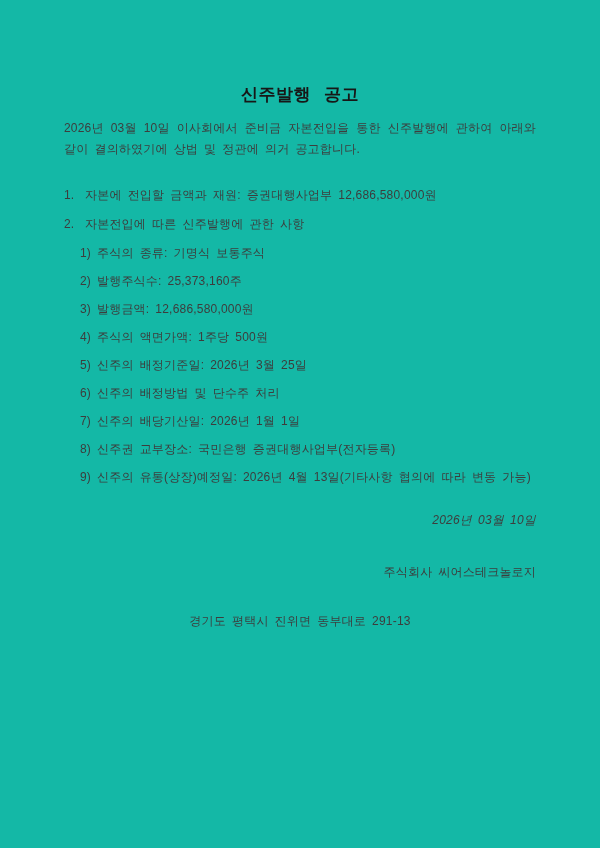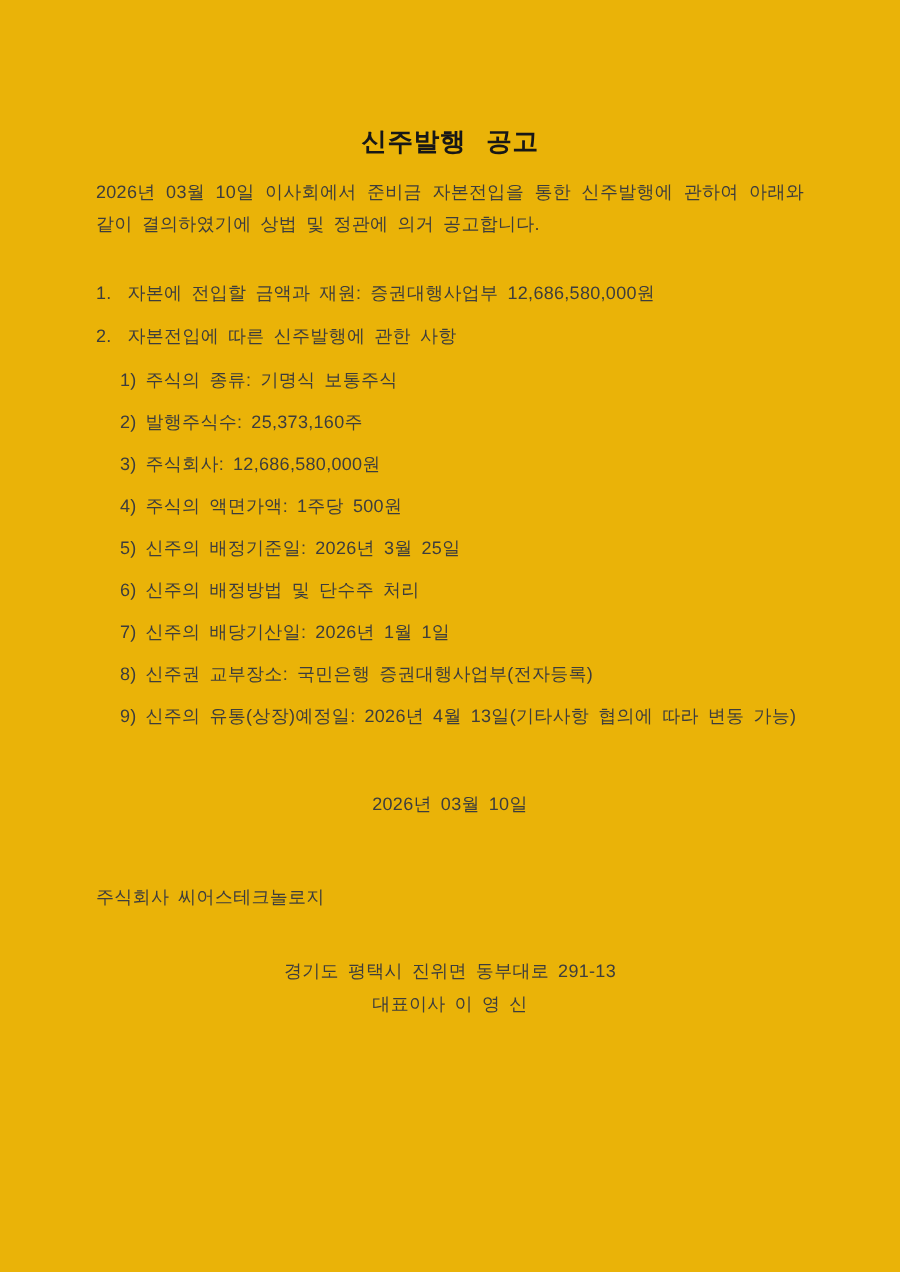--- a/index.html
+++ b/index.html
@@ -5,21 +5,21 @@
   html, body {
     margin: 0;
     padding: 0;
     background: #ffffff;
   }
   .page {
     position: relative;
     width: 600px;
     height: 848px;
     margin: 0 auto;
-    background: #eab308;
+    background: #14b8a6;
     font-family: "Liberation Sans", sans-serif;
     color: #3d3d3d;
     font-size: 12px;
     line-height: 21px;
     overflow: hidden;
     box-sizing: border-box;
     padding: 84px 64px 0 64px;
     word-spacing: 2.5px;
     letter-spacing: 0.2px;
   }
@@ -64,26 +64,27 @@
   .item-sub .txt {
     flex: 1;
     text-align: justify;
   }
   .note-para {
     margin: 2px 0 3px 0;
     padding-left: 24px;
     text-align: justify;
   }
   .footer-date {
-    margin-top: 38px;
-    text-align: center;
+    margin-top: 22px;
+    text-align: right;
+    font-style: italic;
   }
   .footer-company {
-    margin-top: 41px;
-    text-align: left;
+    margin-top: 31px;
+    text-align: right;
   }
   .footer-addr-block {
     margin-top: 27px;
     text-align: center;
     line-height: 22px;
   }
 </style>
 </head>
 <body>
 
@@ -110,21 +111,21 @@
       <span class="txt">주식의 종류: 기명식 보통주식</span>
     </div>
 
     <div class="item-sub">
       <span class="num">2)</span>
       <span class="txt">발행주식수: 25,373,160주</span>
     </div>
 
     <div class="item-sub">
       <span class="num">3)</span>
-      <span class="txt">주식회사: 12,686,580,000원</span>
+      <span class="txt">발행금액: 12,686,580,000원</span>
     </div>
 
     <div class="item-sub">
       <span class="num">4)</span>
       <span class="txt">주식의 액면가액: 1주당 500원</span>
     </div>
 
     <div class="item-sub">
       <span class="num">5)</span>
       <span class="txt">신주의 배정기준일: 2026년 3월 25일</span>
@@ -153,16 +154,15 @@
 
 
   </div>
 
   <div class="footer-date">2026년 03월 10일</div>
 
   <div class="footer-company">주식회사 씨어스테크놀로지</div>
 
   <div class="footer-addr-block">
     <div>경기도 평택시 진위면 동부대로 291-13</div>
-    <div>대표이사 이 영 신</div>
   </div>
 
 </div>
 
 </body></html>

